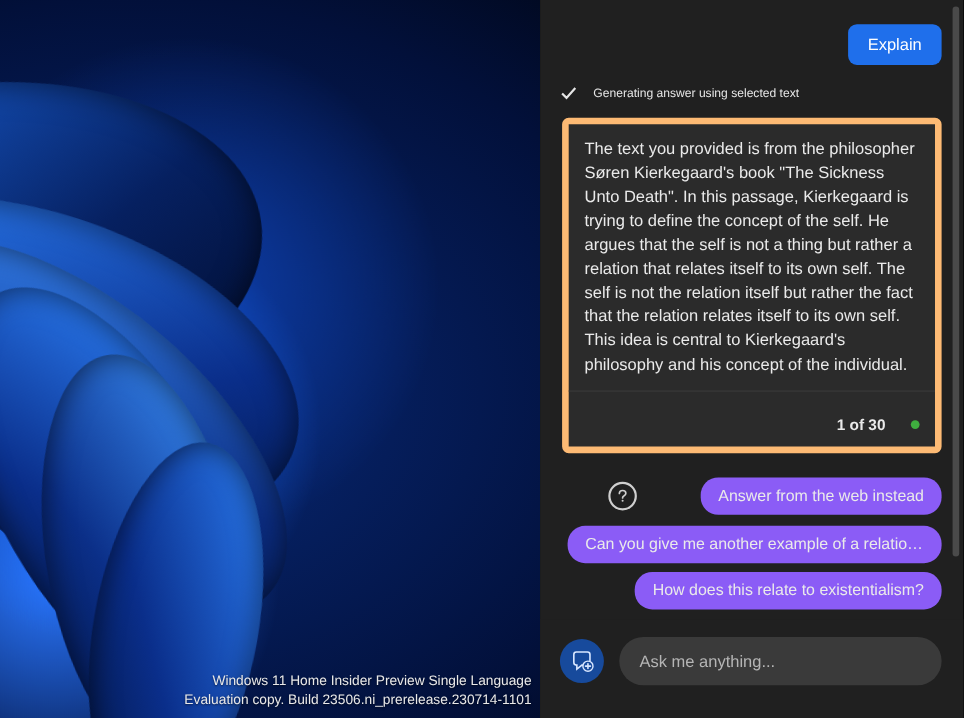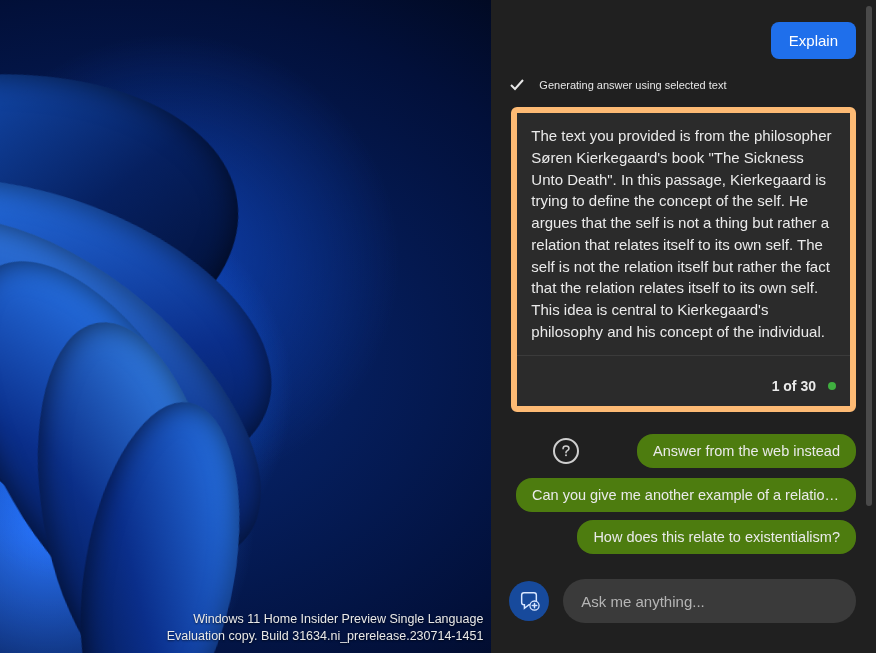--- a/index.html
+++ b/index.html
@@ -95,36 +95,36 @@
       font-size: 15px;
       line-height: 1.45;
     }
     .answer-footer {
       border-top:1px solid #3b3b3b;
       margin: 12px -14px 0 -14px;
       padding: 20px 14px 10px 14px;
       display:flex;
       justify-content:flex-end;
       align-items:center;
-      gap:12px;
+      gap:23px;
       font-size:14px;
     }
     .answer-footer b { font-weight:600; }
     .dot { width:8px; height:8px; border-radius:50%; background:#3fae3f; display:inline-block; }
 
     .web-row { display:flex; justify-content:flex-end; align-items:center; gap:10px; margin-top:22px; }
     .qmark {
       width:26px; height:26px; border:2px solid #cfcfcf; border-radius:50%;
       display:flex; align-items:center; justify-content:center;
       background:transparent;
     }
     .qmark svg { width:26px; height:26px; }
 
     .chip {
-      background:#4d7c0f;
+      background:#8b5cf6;
       color:#eaeaea;
       font-size:14.5px;
       padding:9px 16px;
       border:none;
       border-radius:16px;
       cursor:pointer;
       white-space:nowrap;
       max-width: 100%;
       overflow:hidden;
       text-overflow:ellipsis;
@@ -170,21 +170,21 @@
 
 <div class="wallpaper">
   <div class="petal p6"></div>
   <div class="petal p1"></div>
   <div class="petal p2"></div>
   <div class="petal p3"></div>
   <div class="petal p4"></div>
   <div class="petal p5"></div>
   <div class="watermark">
     <div>Windows 11 Home Insider Preview Single Language</div>
-    <div>Evaluation copy. Build 31634.ni_prerelease.230714-1451</div>
+    <div>Evaluation copy. Build 23506.ni_prerelease.230714-1101</div>
   </div>
 </div>
 
 <div class="panel">
   <div class="scroll-area">
 
     <div class="explain-row">
       <button class="explain-btn">Explain</button>
     </div>
 

